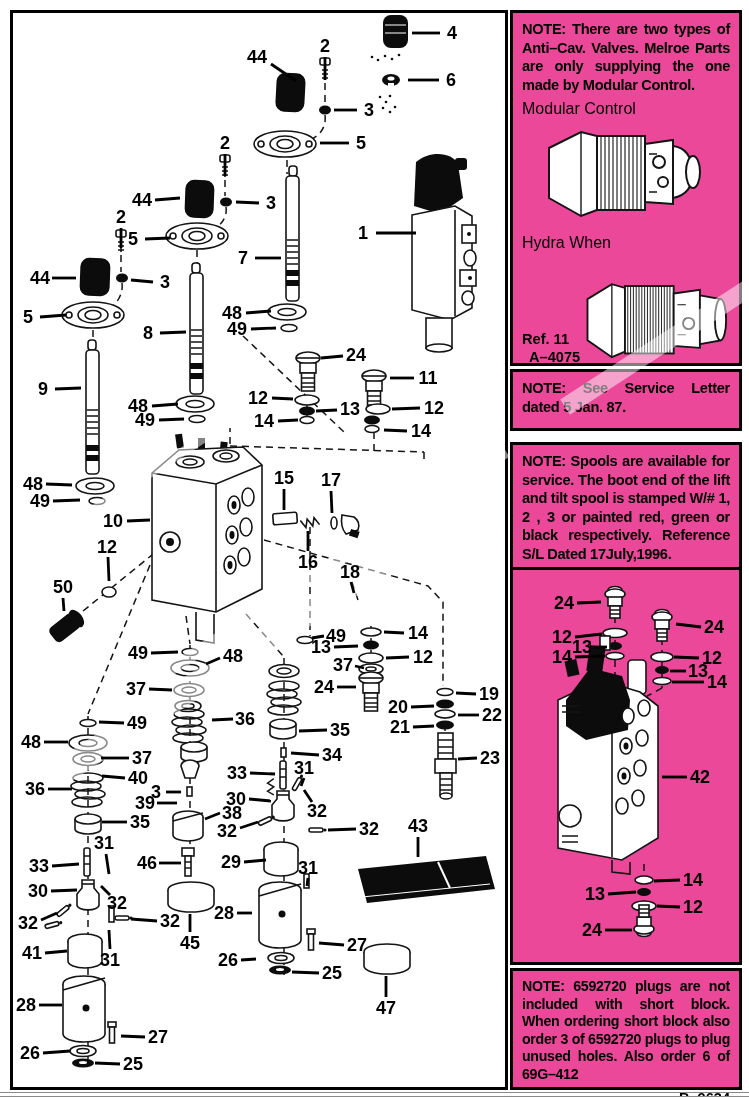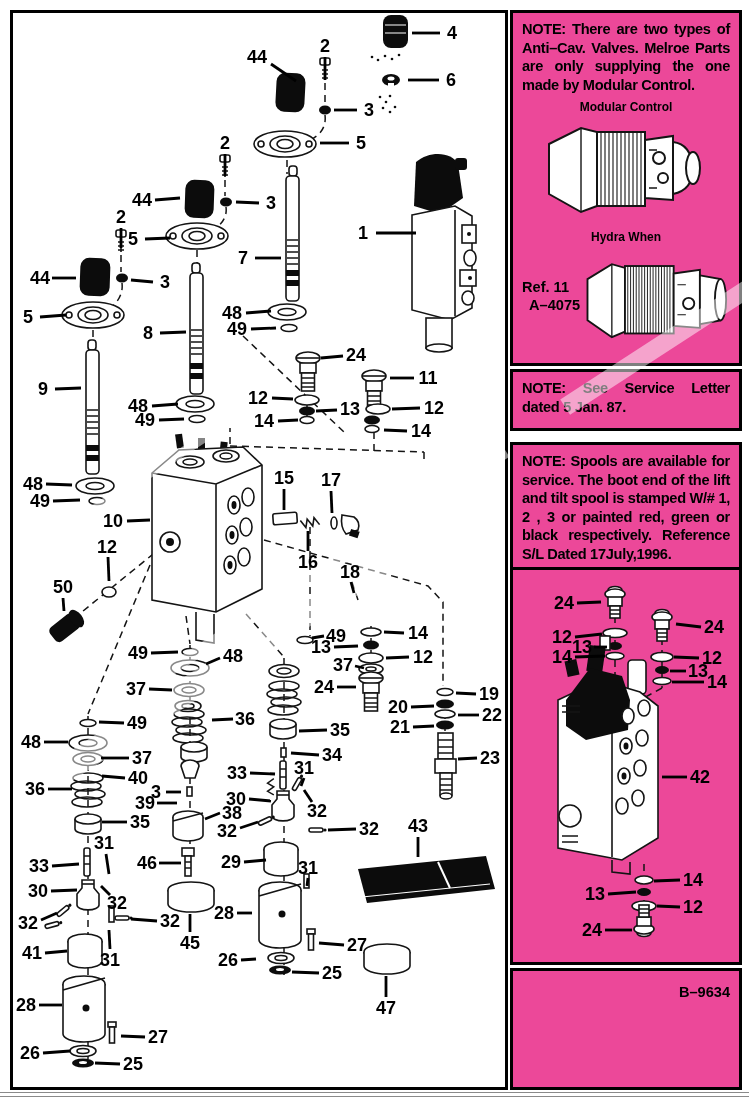--- a/index.html
+++ b/index.html
@@ -10,23 +10,23 @@
   .box{position:absolute;left:510px;width:232px;border:3px solid #000;box-sizing:border-box;
        background:#ec4899;padding:7px 9px;}
   .box1{top:10px;height:356px;}
   .box2{top:369px;height:62px;}
   .box3{top:442px;height:140px;}
   .box4{top:567px;height:398px;padding:0;}
   .box5{top:968px;height:122px;}
   .note{margin:0;font-size:14.6px;font-weight:bold;line-height:1.27;text-align:justify;
         letter-spacing:-0.3px;}
   .box5 .note{font-size:14.2px;line-height:1.24;}
-  h3.ctr{margin:6px 0 2px 0;font-size:12px;text-align:center;font-weight:bold;}
+  h3.ctr{margin:6px 0 2px 0;font-size:16px;font-weight:normal;}
   .illus-wrap{text-align:center;margin:0;}
-  .refrow{display:flex;align-items:center;margin-top:2px;}
+  .refrow{display:flex;align-items:flex-end;margin-top:14px;}
   .ref{font-size:14.6px;font-weight:bold;line-height:1.25;white-space:nowrap;}
   .ref .l2{padding-left:7px;}
   .code{font-size:14.6px;font-weight:bold;text-align:right;margin-top:6px;}
   #diag{position:absolute;left:0;top:0;pointer-events:none;}
   #diag text{font-family:"Liberation Sans",sans-serif;font-weight:bold;font-size:18px;
              text-anchor:middle;fill:#000;}
   .leader{stroke:#000;stroke-width:2.8;}
   .ln{stroke:#141414;stroke-width:1.6;fill:none;}
   .dash{stroke:#141414;stroke-width:1.5;fill:none;stroke-dasharray:7 5;}
   .wht{fill:#fff;stroke:#141414;stroke-width:1.6;}
@@ -91,20 +91,21 @@
     <p class="note">NOTE: See Service Letter dated 5 Jan. 87.</p>
   </div>
 
   <div class="box box3">
     <p class="note">NOTE:  Spools are available for service.  The boot end of the lift and tilt spool is stamped W/# 1, 2 , 3 or painted red, green or black respectively.  Reference S/L Dated 17July,1996.</p>
   </div>
 
   <div class="box box4"></div>
 
   <div class="box box5">
+    <p class="note">NOTE:  6592720 plugs are not included with short block. When ordering short block also order 3 of 6592720 plugs to plug unused holes. Also order 6 of 69G–412</p>
     <div class="code">B–9634</div>
   </div>
 
   <svg id="diag" width="749" height="1097" viewBox="0 0 749 1097">
     <defs>
       <g id="washerL">
           <ellipse cx="0" cy="0" rx="19" ry="8" class="wht"></ellipse>
           <ellipse cx="0" cy="0" rx="9" ry="3.5" class="wht"></ellipse>
         </g>
       <g id="washerM">

